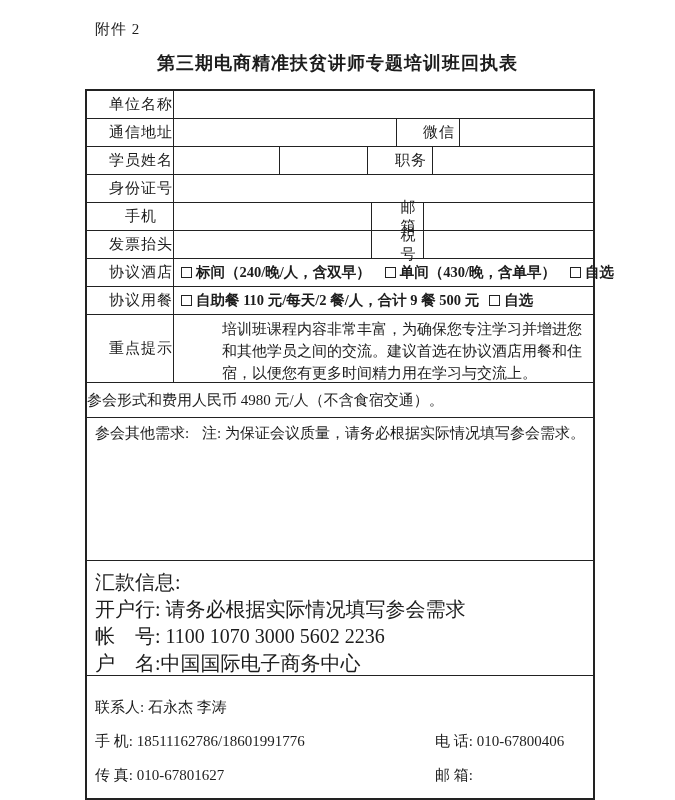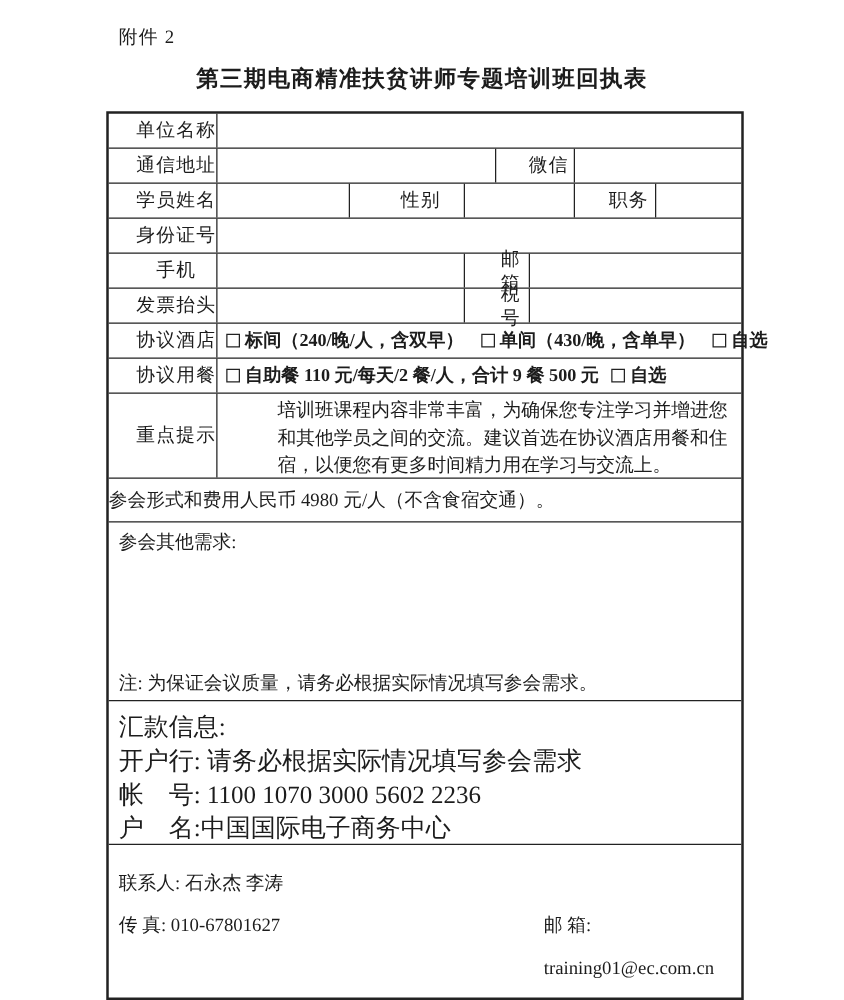--- a/index.html
+++ b/index.html
@@ -94,21 +94,21 @@
   .fee-row{
     height:34px;
     display:flex;
     align-items:center;
     padding:0 0;
     font-size:15px;
   }
   .needs-row{
     height:142px;
     display:flex;
-    flex-direction:column;
+    flex-direction:row;
     justify-content:space-between;
     padding:6px 8px 4px 8px;
     box-sizing:border-box;
     font-size:15px;
   }
   .remit-row{
     height:114px;
     padding:8px 8px 4px 8px;
     box-sizing:border-box;
     font-size:20px;
@@ -139,21 +139,20 @@
   <div class="row h28">
     <div class="cell lbl">通信地址</div>
     <div class="cell val w223"></div>
     <div class="cell lbl w63">微信</div>
     <div class="cell val grow"></div>
   </div>
 
   <div class="row h28">
     <div class="cell lbl">学员姓名</div>
     <div class="cell val w106"></div>
-    <div class="cell lbl w92">性别</div>
     <div class="cell val w88"></div>
     <div class="cell lbl w65">职务</div>
     <div class="cell val grow"></div>
   </div>
 
   <div class="row h28">
     <div class="cell lbl">身份证号</div>
     <div class="cell val grow"></div>
   </div>
 
@@ -215,19 +214,23 @@
       <div class="line">开户行: 请务必根据实际情况填写参会需求</div>
       <div class="line">帐　号: 1100 1070 3000 5602 2236</div>
       <div class="line">户　名:中国国际电子商务中心</div>
     </div>
   </div>
 
   <div class="row">
     <div class="cell contact-row grow">
       <div class="line">联系人: 石永杰  李涛</div>
       <div class="line">
+        <span class="left">手 机: 18511162786/18601991776</span>
+        <span>电 话: 010-67800406</span>
+      </div>
+      <div class="line">
         <span class="left">传 真: 010-67801627</span>
         <span>邮 箱: training01@ec.com.cn</span>
       </div>
     </div>
   </div>
 
 </div>
 
 </body></html>

